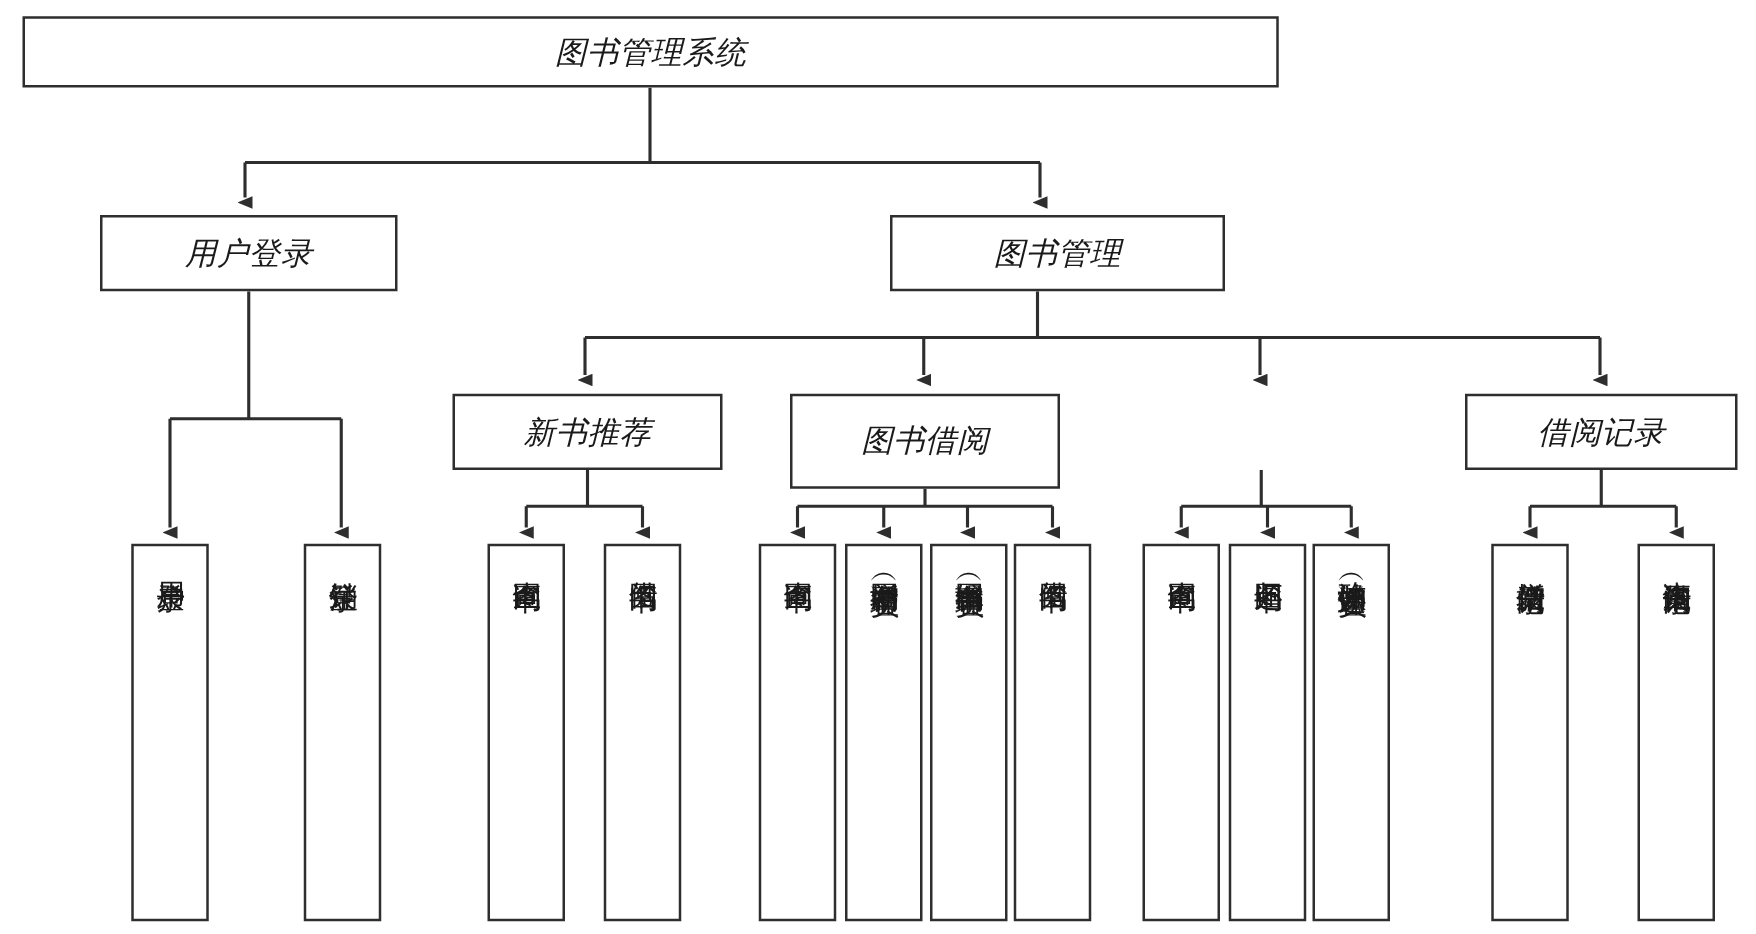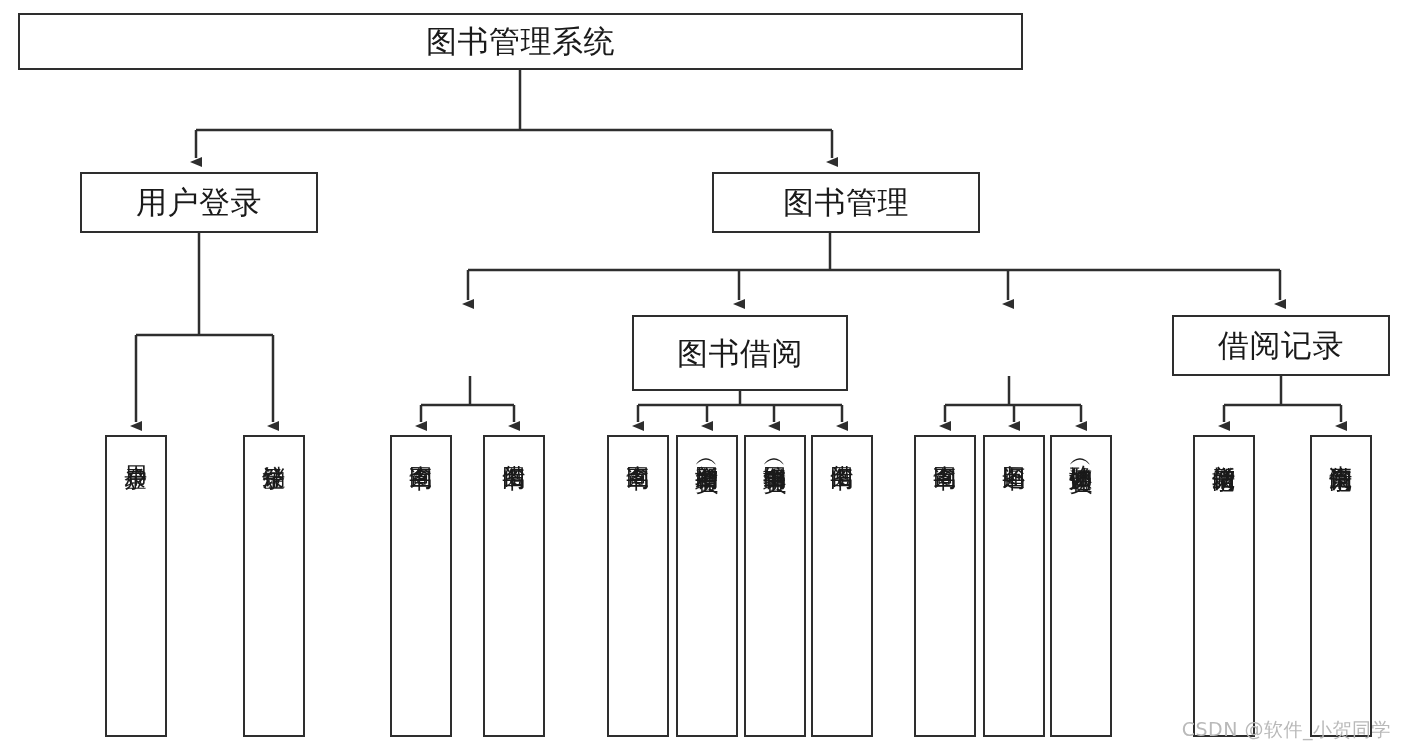--- a/index.html
+++ b/index.html
@@ -37,22 +37,23 @@
     color: #1a1a1a;
     z-index: 2;
   }
   .node .node-label {
     display: block;
     text-align: center;
     line-height: 1.18;
     letter-spacing: 0.5px;
   }
   .node.horizontal .node-label {
-    font-size: 31px;
+    font-size: 25px;
     white-space: nowrap;
+    font-style: italic;
   }
   .node.vertical {
     align-items: flex-start;
     padding-top: 10px;
   }
   .node.vertical .node-label {
     writing-mode: vertical-rl;
     text-orientation: upright;
     font-size: 23px;
     line-height: 1.06;
@@ -130,20 +131,23 @@
     <span class="node-label">图书管理系统</span>
   </div>
 
   <div class="node horizontal" style="left:80px; top:172px; width:238px; height:61px;">
     <span class="node-label">用户登录</span>
   </div>
   <div class="node horizontal" style="left:712px; top:172px; width:268px; height:61px;">
     <span class="node-label">图书管理</span>
   </div>
 
+  <div class="node horizontal" style="left:362px; top:315px; width:216px; height:61px;">
+    <span class="node-label">新书推荐</span>
+  </div>
   <div class="node horizontal" style="left:632px; top:315px; width:216px; height:76px;">
     <span class="node-label">图书借阅</span>
   </div>
   <div class="node horizontal" style="left:1172px; top:315px; width:218px; height:61px;">
     <span class="node-label">借阅记录</span>
   </div>
 
   <div class="node vertical" style="left:105px; top:435px; width:62px; height:302px;">
     <span class="node-label">用户登录</span>
   </div>
@@ -181,15 +185,14 @@
     <span class="node-label">确认归还（管理员）</span>
   </div>
 
   <div class="node vertical" style="left:1193px; top:435px; width:62px; height:302px;">
     <span class="node-label">新增借阅记录</span>
   </div>
   <div class="node vertical" style="left:1310px; top:435px; width:62px; height:302px;">
     <span class="node-label">查询借阅记录</span>
   </div>
 
-  <div class="watermark">CSDN @软件_小贺同学</div>
 
 </div>
 
 </body></html>

